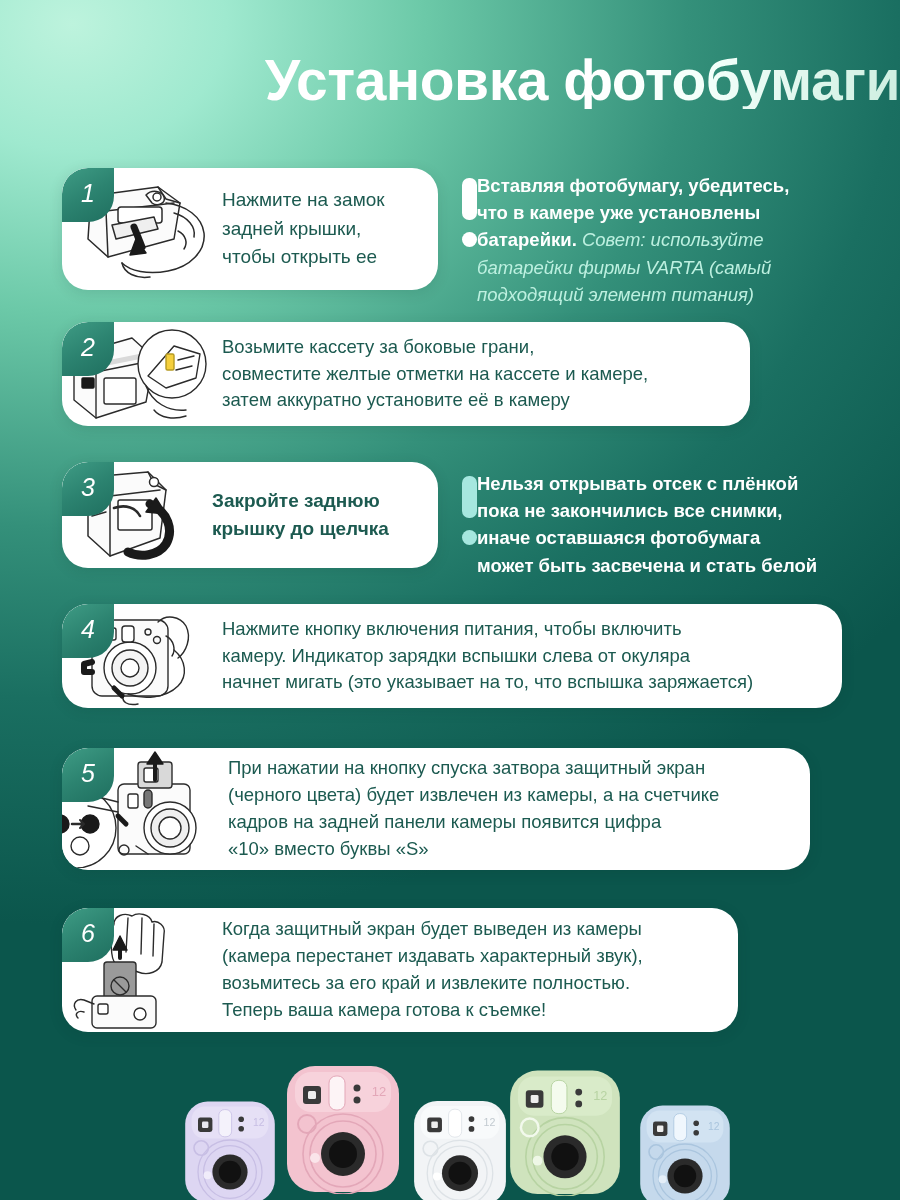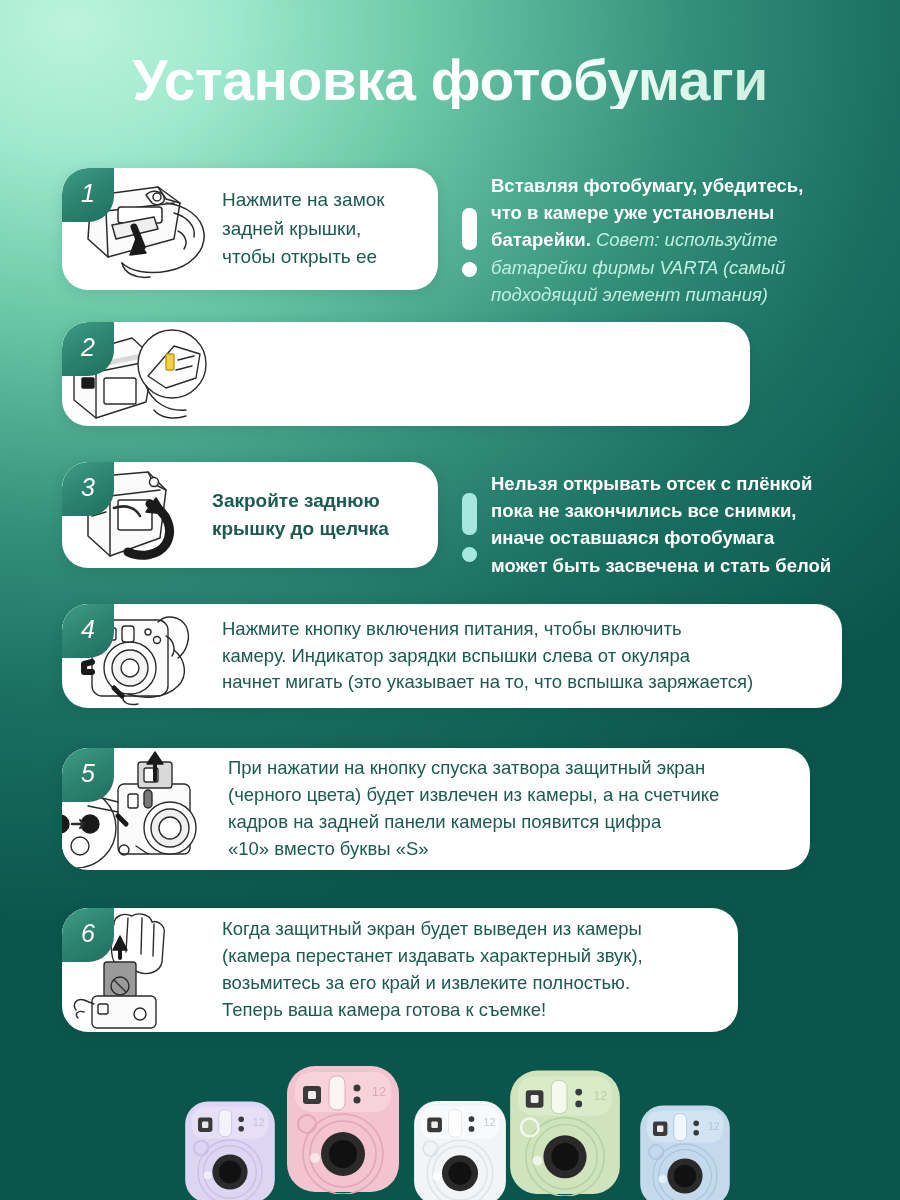--- a/index.html
+++ b/index.html
@@ -22,21 +22,21 @@
       linear-gradient(145deg, #b8f1dc 0%, #55b394 35%, #1c7263 65%, #044f47 100%);
     overflow: hidden;
   }
 
   
   .title-wrap {
     position: absolute;
     top: 52px;
     left: 0;
     width: 900px;
-    text-align: center;
+    text-align: right;
   }
   .title {
     display: inline-block;
     font-size: 57px;
     font-weight: 700;
     letter-spacing: -0.5px;
     line-height: 1;
     background: linear-gradient(100deg, #ffffff 0%, #ffffff 52%, #f2fffa 70%, #cdeee0 100%);
     -webkit-background-clip: text;
     background-clip: text;
@@ -98,22 +98,21 @@
     font-weight: 400;
     padding-right: 18px;
     white-space: pre-line;
   }
   .card-text .ital {
   }
 
   
   .note {
     display: flex;
-    align-items: center;
-    gap: 14px;
+    align-items: flex-start;
   }
   .excl {
     flex: 0 0 auto;
     width: 15px;
     padding-top: 6px;
   }
   .excl .bar {
     width: 15px;
     height: 42px;
     border-radius: 7px;
@@ -222,20 +221,23 @@
             <circle cx="110" cy="40" r="34" fill="#ffffff"></circle>
             <path d="M86 52 L112 22 L138 30 L134 54 L104 64 Z"></path>
             <rect x="104" y="30" width="8" height="16" rx="1.5" fill="#f5cf3d" stroke="#b59a22"></rect>
             <path d="M116 36 L132 32"></path>
             <path d="M114 46 L130 42"></path>
             <path d="M84 62 C90 78, 106 88, 124 86"></path>
             <path d="M92 86 C98 94, 112 96, 124 92"></path>
           </g>
         </svg>
       </div>
+      <div class="card-text">Возьмите кассету за боковые грани,
+совместите желтые отметки на кассете и камере,
+затем аккуратно установите её в камеру</div>
     </div>
   </div>
 
   <div class="row" style="top:462px; left:62px;">
 
     <div class="card" style="width:376px; height:106px;">
       <div class="badge">3</div>
       <div class="illus">
         <svg width="150" height="102" viewBox="0 0 150 102">
           <g fill="none" stroke="#2b2b2b" stroke-width="1.5" stroke-linejoin="round" stroke-linecap="round">

